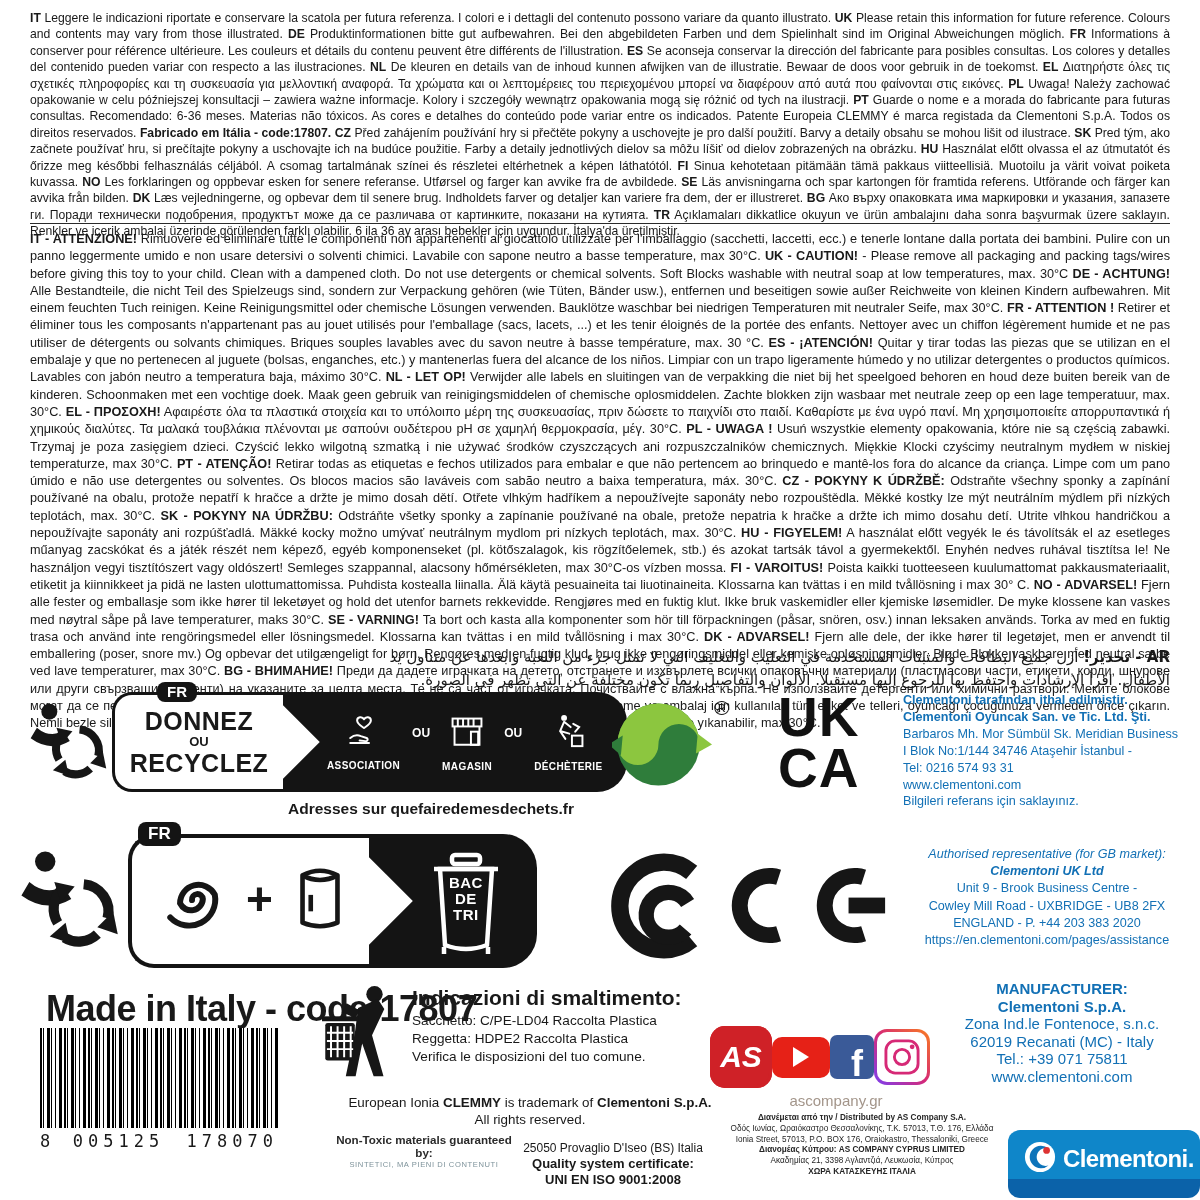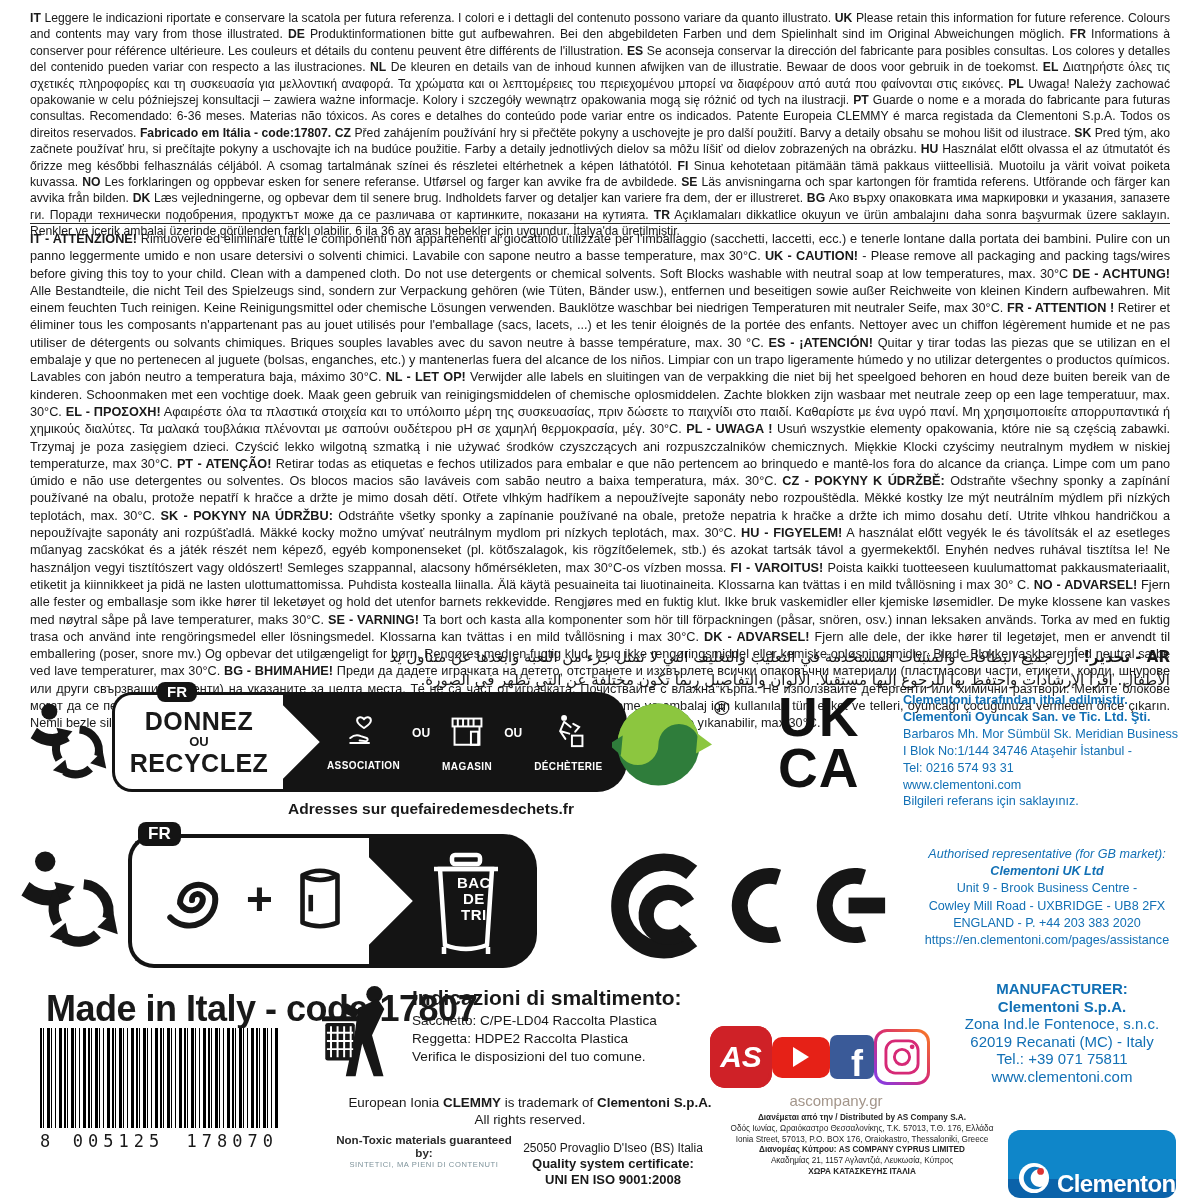--- a/index.html
+++ b/index.html
@@ -39,21 +39,21 @@
   .sortbox{left:128px;top:834px;height:134px;display:flex;}
   .fr2{top:-16px;left:6px;font-size:17px;z-index:3;}
   .sort-white{position:relative;z-index:2;background:#fff;border:4px solid #141414;border-right:none;
        border-radius:26px 0 0 26px;display:flex;align-items:center;gap:16px;padding:0 18px 0 22px;}
   .plus{font-size:46px;font-weight:800;margin-top:-4px;}
   .sort-black{position:relative;background:#141414;border-radius:0 34px 34px 0;display:flex;align-items:center;
        justify-content:center;width:168px;}
   .sort-black::before{content:"";position:absolute;left:0;top:50%;width:62px;height:62px;background:#fff;
        transform:translate(-50%,-50%) rotate(45deg);}
   .binwrap{position:relative;z-index:1;width:84px;height:112px;margin-left:26px;}
-  .binlabel{position:absolute;left:8px;top:30px;width:100%;text-align:center;color:#fff;font-weight:800;
+  .binlabel{position:absolute;left:0;top:30px;width:100%;text-align:center;color:#fff;font-weight:800;
        font-size:15px;line-height:16px;letter-spacing:.5px;}
   .compactce{left:598px;top:850px;}
   .bigce{left:726px;top:856px;}
   .ukrep{left:898px;top:846px;width:298px;text-align:center;font-size:12.6px;line-height:17.2px;color:#1270b5;}
   .ukrep .line:nth-child(1){font-style:italic;}
   .ukrep .line:nth-child(2){font-weight:bold;font-style:italic;}
   
   .madein{left:46px;top:988px;font-size:36px;font-weight:bold;letter-spacing:-.5px;}
   .barcode{left:40px;top:1028px;width:238px;}
   .bars{height:100px;background:repeating-linear-gradient(90deg,#000 0 2px,#fff 2px 3px,#000 3px 4px,#fff 4px 7px,
@@ -80,23 +80,23 @@
       display:grid;place-items:center;overflow:hidden;}
   .fb span{margin:8px 0 0 10px;}
   .ig{width:50px;height:50px;border-radius:13px;border:3.5px solid transparent;
       background:linear-gradient(#fff,#fff) padding-box,linear-gradient(45deg,#7a3ff2,#d62976 50%,#fa7e1e) border-box;
       display:grid;place-items:center;}
   .ascompany{left:736px;top:1092px;width:200px;text-align:center;font-size:15px;color:#a3958a;}
   .greek{left:694px;top:1113px;width:336px;text-align:center;font-size:8.2px;line-height:10.8px;color:#262626;}
   .greek .line:nth-child(1),.greek .line:nth-child(4),.greek .line:nth-child(6){font-weight:bold;}
   .manu{left:928px;top:980px;width:268px;text-align:center;font-size:15px;line-height:17.6px;color:#1270b5;}
   .manu .line:nth-child(-n+2){font-weight:bold;}
-  .clembox{left:1008px;top:1130px;width:168px;height:68px;border-radius:12px;
-      background:linear-gradient(180deg,#0f86c9 0 72%,#0b62a9 72% 100%);display:flex;align-items:flex-end;
-      gap:7px;padding-left:10px;box-sizing:border-box;}
+  .clembox{left:1008px;top:1130px;width:192px;height:68px;border-radius:12px;
+      background:linear-gradient(180deg,#0f86c9 0 72%,#0b62a9 72% 100%);display:flex;align-items:center;
+      gap:7px;padding-left:16px;box-sizing:border-box;}
   .clemtext{color:#fff;font-weight:bold;font-size:24px;letter-spacing:-.6px;margin-top:-10px;}
 </style>
 </head>
 <body>
 
 <div class="canvas">
 
   <div class="abs para1"><span class="b">IT</span><span> Leggere le indicazioni riportate e conservare la scatola per futura referenza. I colori e i dettagli del contenuto possono variare da quanto illustrato. </span><span class="b">UK</span><span> Please retain this information for future reference. Colours and contents may vary from those illustrated. </span><span class="b">DE</span><span> Produktinformationen bitte gut aufbewahren. Bei den abgebildeten Farben und dem Spielinhalt sind im Original Abweichungen möglich. </span><span class="b">FR</span><span> Informations à conserver pour référence ultérieure. Les couleurs et détails du contenu peuvent être différents de l'illustration. </span><span class="b">ES</span><span> Se aconseja conservar la dirección del fabricante para posibles consultas. Los colores y detalles del contenido pueden variar con respecto a las ilustraciones. </span><span class="b">NL</span><span> De kleuren en details van de inhoud kunnen afwijken van de illustratie. Bewaar de doos voor gebruik in de toekomst. </span><span class="b">EL</span><span> Διατηρήστε όλες τις σχετικές πληροφορίες και τη συσκευασία για μελλοντική αναφορά. Τα χρώματα και οι λεπτομέρειες του περιεχομένου μπορεί να διαφέρουν από αυτά που φαίνονται στις εικόνες. </span><span class="b">PL</span><span> Uwaga! Należy zachować opakowanie w celu późniejszej konsultacji – zawiera ważne informacje. Kolory i szczegóły wewnątrz opakowania mogą się różnić od tych na ilustracji. </span><span class="b">PT</span><span> Guarde o nome e a morada do fabricante para futuras consultas. Recomendado: 6-36 meses. Materias não tóxicos. As cores e detalhes do conteúdo pode variar entre os indicados. Patente Europeia CLEMMY é marca registada da Clementoni S.p.A. Todos os direitos reservados. </span><span class="b">Fabricado em Itália - code:17807.</span><span> </span><span class="b">CZ</span><span> Před zahájením používání hry si přečtěte pokyny a uschovejte je pro další použití. Barvy a detaily obsahu se mohou lišit od ilustrace. </span><span class="b">SK</span><span> Pred tým, ako začnete používať hru, si prečítajte pokyny a uschovajte ich na budúce použitie. Farby a detaily jednotlivých dielov sa môžu líšiť od dielov zobrazených na obrázku. </span><span class="b">HU</span><span> Használat előtt olvassa el az útmutatót és őrizze meg későbbi felhasználás céljából. A csomag tartalmának színei és részletei eltérhetnek a képen láthatótól. </span><span class="b">FI</span><span> Sinua kehotetaan pitämään tämä pakkaus viitteellisiä. Muotoilu ja värit voivat poiketa kuvassa. </span><span class="b">NO</span><span> Les forklaringen og oppbevar esken for senere referanse. Utførsel og farger kan avvike fra de avbildede. </span><span class="b">SE</span><span> Läs anvisningarna och spar kartongen för framtida referens. Utförande och färger kan avvika från bilden. </span><span class="b">DK</span><span> Læs vejledningerne, og opbevar dem til senere brug. Indholdets farver og detaljer kan variere fra dem, der er illustreret. </span><span class="b">BG</span><span> Ако върху опаковката има маркировки и указания, запазете ги. Поради технически подобрения, продуктът може да се различава от картинките, показани на кутията. </span><span class="b">TR</span><span> Açıklamaları dikkatlice okuyun ve ürün ambalajını daha sonra başvurmak üzere saklayın. Renkler ve içerik ambalaj üzerinde görülenden farklı olabilir. 6 ila 36 ay arası bebekler için uygundur. İtalya'da üretilmiştir.</span></div>
 
   <div class="abs divider"></div>
@@ -343,21 +343,21 @@
     </div>
   </div>
 
   <div class="abs ascompany">ascompany.gr</div>
 
   <div class="abs greek">
       <div class="line">Διανέμεται από την / Distributed by AS Company S.A.</div>
       <div class="line">Οδός Ιωνίας, Ωραιόκαστρο Θεσσαλονίκης, Τ.Κ. 57013, Τ.Θ. 176, Ελλάδα</div>
       <div class="line">Ionia Street, 57013, P.O. BOX 176, Oraiokastro, Thessaloniki, Greece</div>
       <div class="line">Διανομέας Κύπρου: AS COMPANY CYPRUS LIMITED</div>
-      <div class="line">Ακαδημίας 21, 1157 Αγλαντζιά, Λευκωσία, Κύπρος</div>
+      <div class="line">Ακαδημίας 21, 3398 Αγλαντζιά, Λευκωσία, Κύπρος</div>
       <div class="line">ΧΩΡΑ ΚΑΤΑΣΚΕΥΗΣ ΙΤΑΛΙΑ</div>
     </div>
 
   <div class="abs manu">
       <div class="line">MANUFACTURER:</div>
       <div class="line">Clementoni S.p.A.</div>
       <div class="line">Zona Ind.le Fontenoce, s.n.c.</div>
       <div class="line">62019 Recanati (MC) - Italy</div>
       <div class="line">Tel.: +39 071 75811</div>
       <div class="line">www.clementoni.com</div>

